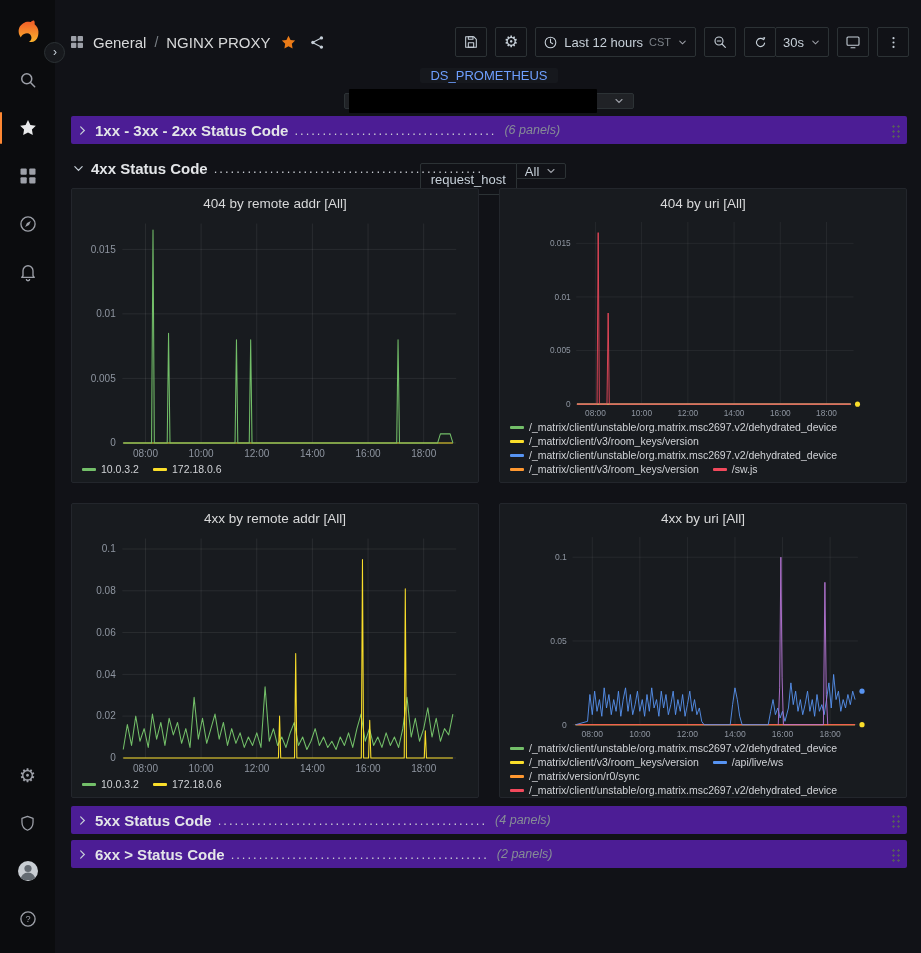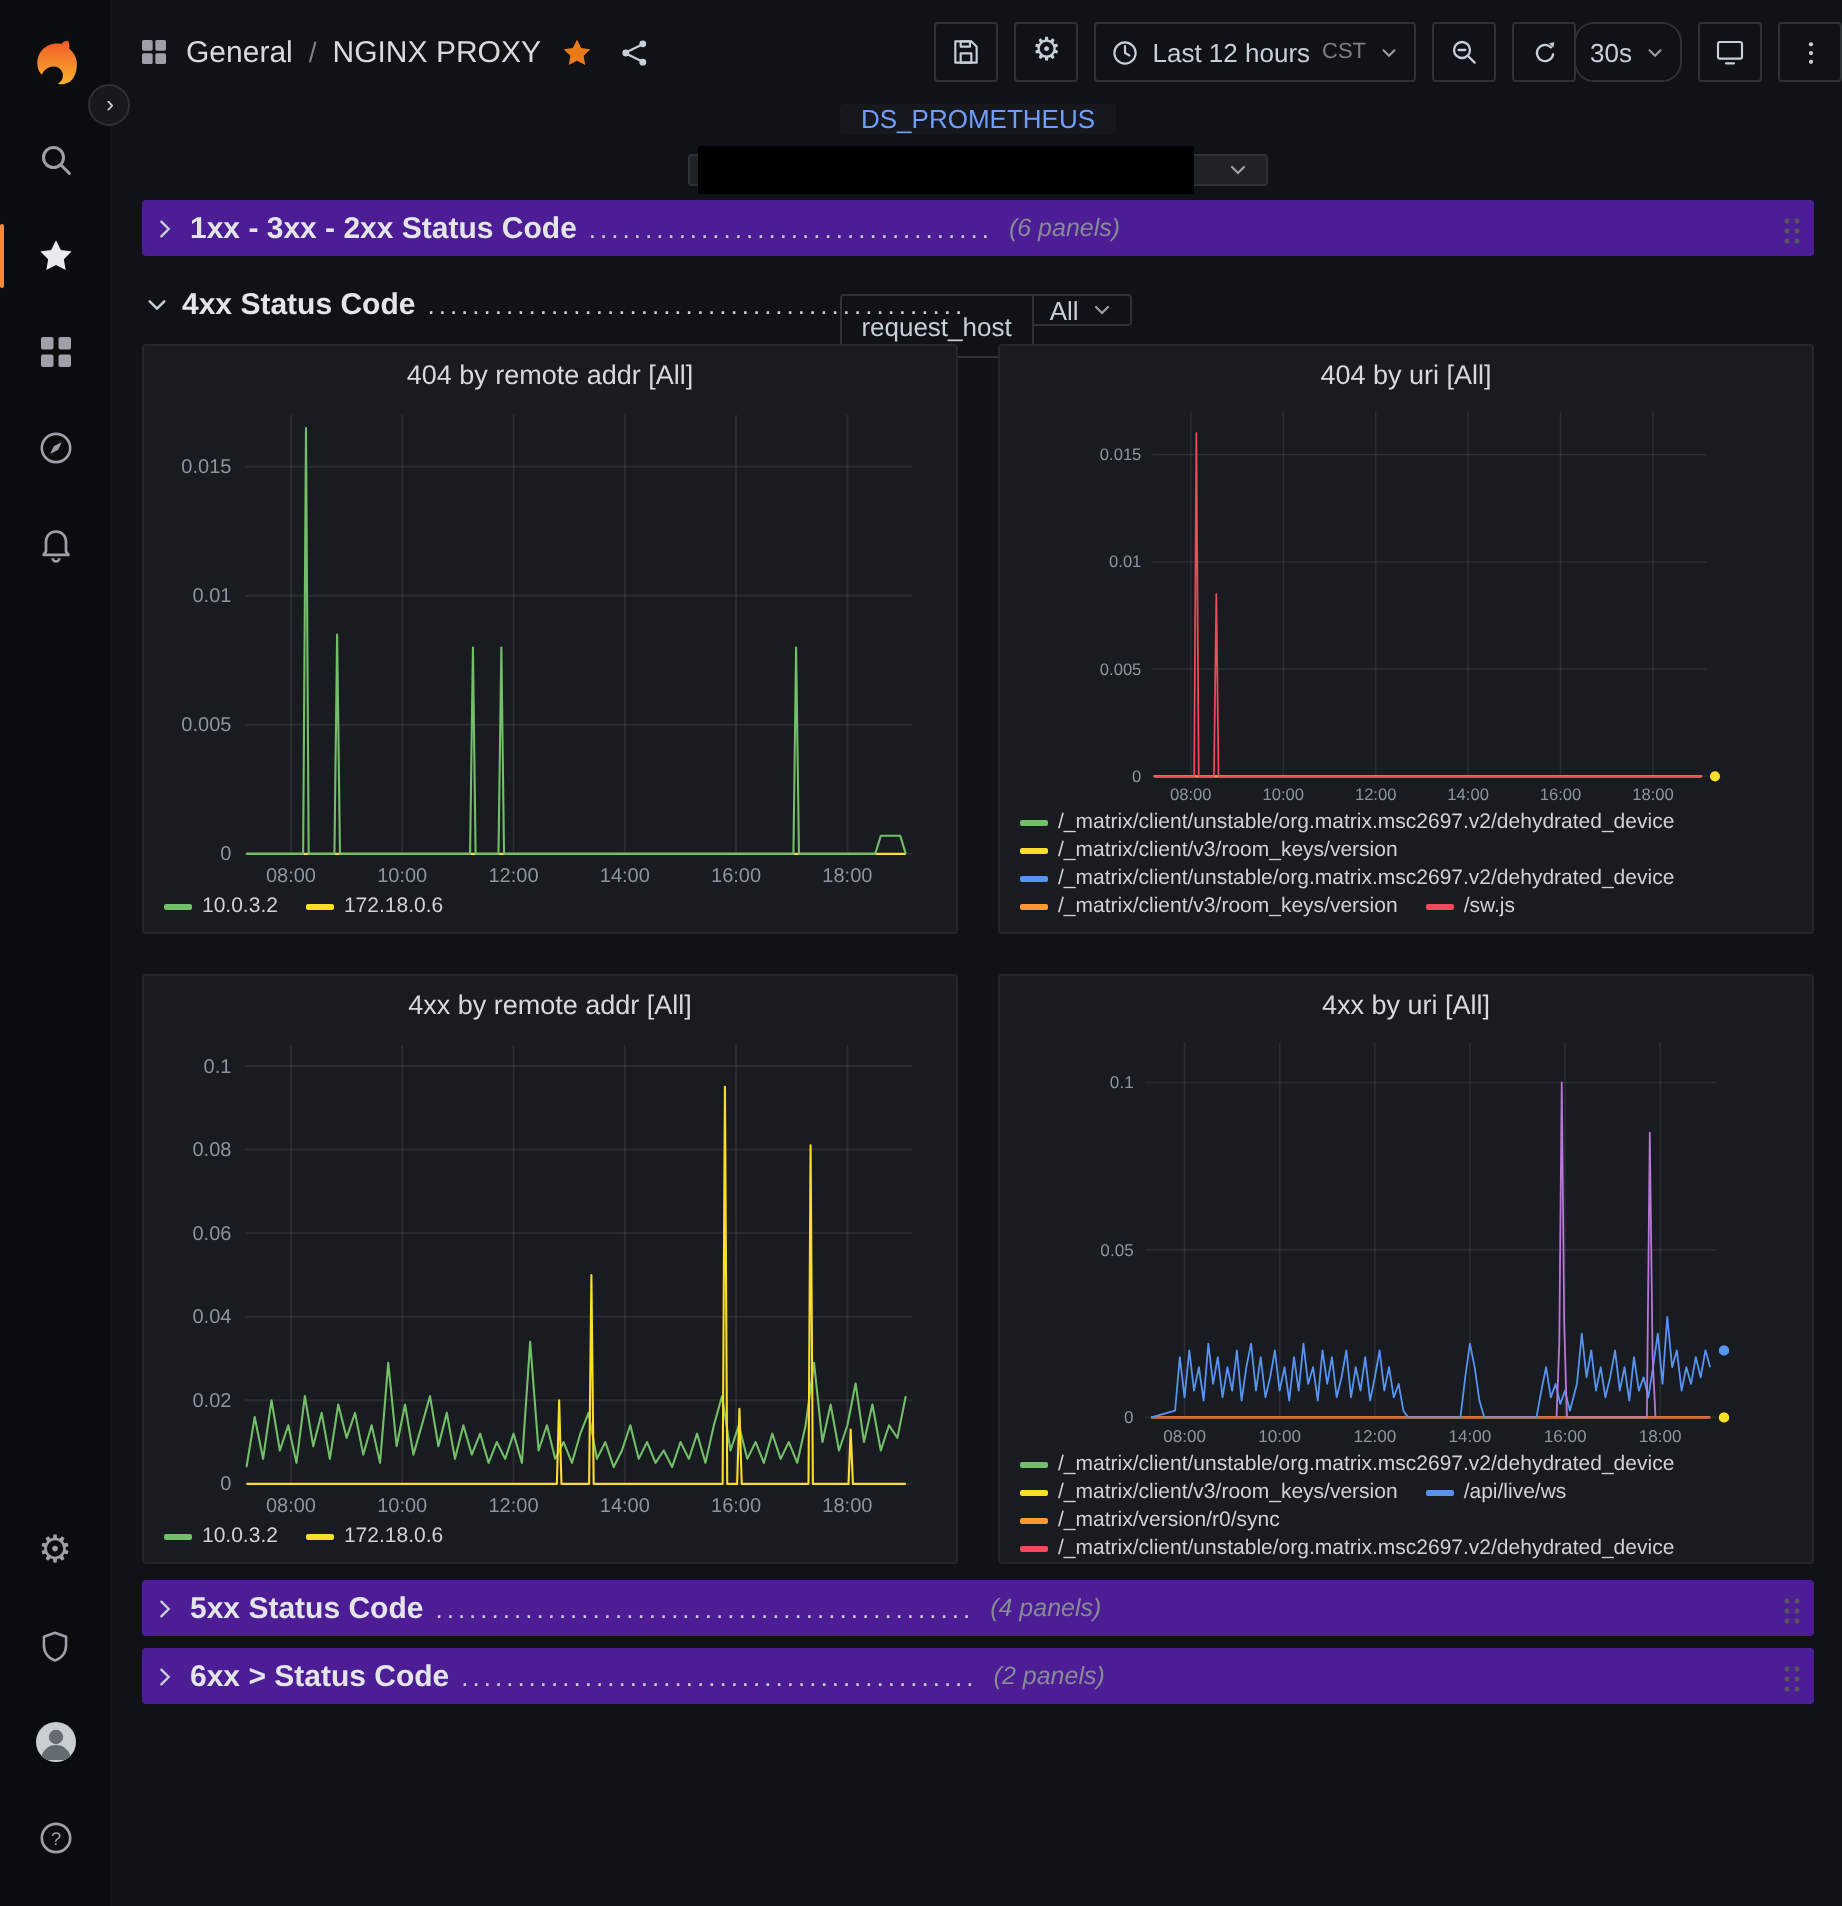--- a/index.html
+++ b/index.html
@@ -17,34 +17,34 @@
   .side-item.active::before{content:"";position:absolute;left:0;top:8px;bottom:8px;width:2px;
     background:#ff8833;border-radius:1px;}
   .expand-btn{position:absolute;top:42px;left:44px;width:21px;height:21px;border-radius:50%;
     background:#17191d;border:1px solid #2c3235;color:#c7d0d9;font-size:12px;line-height:1;
     display:flex;align-items:center;justify-content:center;cursor:pointer;z-index:5;padding:0 0 2px 1px;}
 
   
   .main{flex:1;display:flex;flex-direction:column;min-width:0;}
 
   .topnav{height:52px;display:flex;align-items:center;justify-content:space-between;
-    padding:0 0 0 14px;flex-shrink:0;}
+    padding:0 12px 0 14px;flex-shrink:0;margin-top:16px;}
   .nav-left{display:flex;align-items:center;gap:8px;min-width:0;}
   .crumb-icon{color:#9da0a8;display:flex;align-items:center;}
   .crumb-text{font-size:15px;color:#d8d9da;white-space:nowrap;cursor:pointer;}
   .crumb-sep{color:#7b8087;font-size:14px;}
   .crumb-title{font-size:15px;color:#d8d9da;white-space:nowrap;cursor:pointer;}
   .icon-btn-bare{background:none;border:none;padding:2px;display:flex;align-items:center;cursor:pointer;color:#c7d0d9;}
   .nav-right{display:flex;align-items:center;gap:8px;}
   .hbtn{height:30px;min-width:32px;border:1px solid #2c3235;background:#111217;border-radius:2px;
     color:#c7d0d9;display:inline-flex;align-items:center;justify-content:center;gap:6px;
     padding:0 7px;font-size:13px;cursor:pointer;white-space:nowrap;}
   .hbtn .tz{font-size:11px;color:#7b8087;}
   .btn-pair{display:flex;}
-  .btn-pair .hbtn+.hbtn{margin-left:-1px;border-radius:10px;}
+  .btn-pair .hbtn+.hbtn{margin-left:-1px;}
 
   
   .subnav{height:38px;display:flex;align-items:center;gap:10px;padding:0 14px 0 16px;flex-shrink:0;flex-direction:column;}
   .var-label{color:#6e9fff;font-size:13px;font-weight:500;background:#16181d;height:32px;
     display:inline-flex;align-items:center;padding:0 10px;border-radius:2px;cursor:default;}
   .var-select{height:16px;background:#202226;border:1px solid #2c3235;border-radius:2px;
     display:inline-flex;align-items:center;cursor:pointer;color:#c7d0d9;font-size:13px;}
   .ds-select{width:290px;justify-content:space-between;padding:0 8px 0 4px;}
   .redact-box{width:248px;height:24px;background:#000;border-radius:1px;}
   .var-label-box{height:32px;border:1px solid #2c3235;border-radius:2px 0 0 2px;background:#111217;

